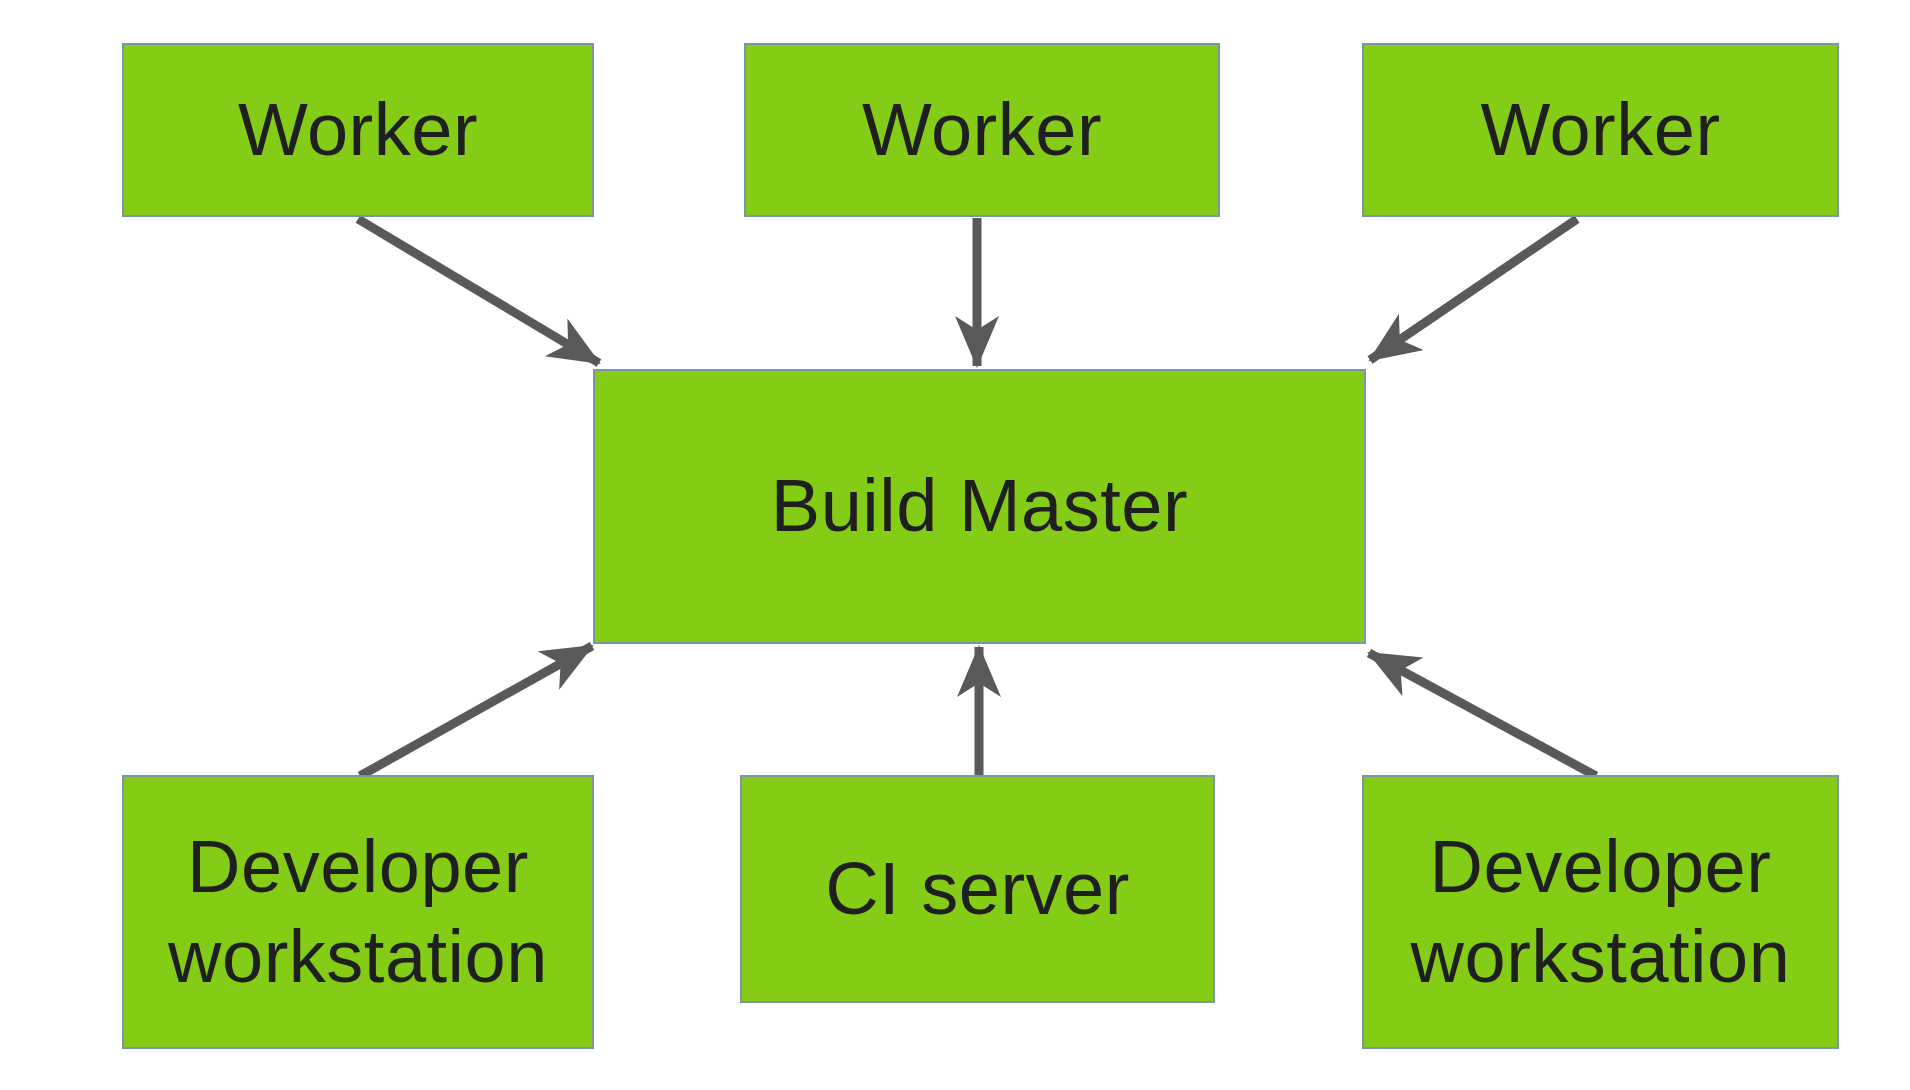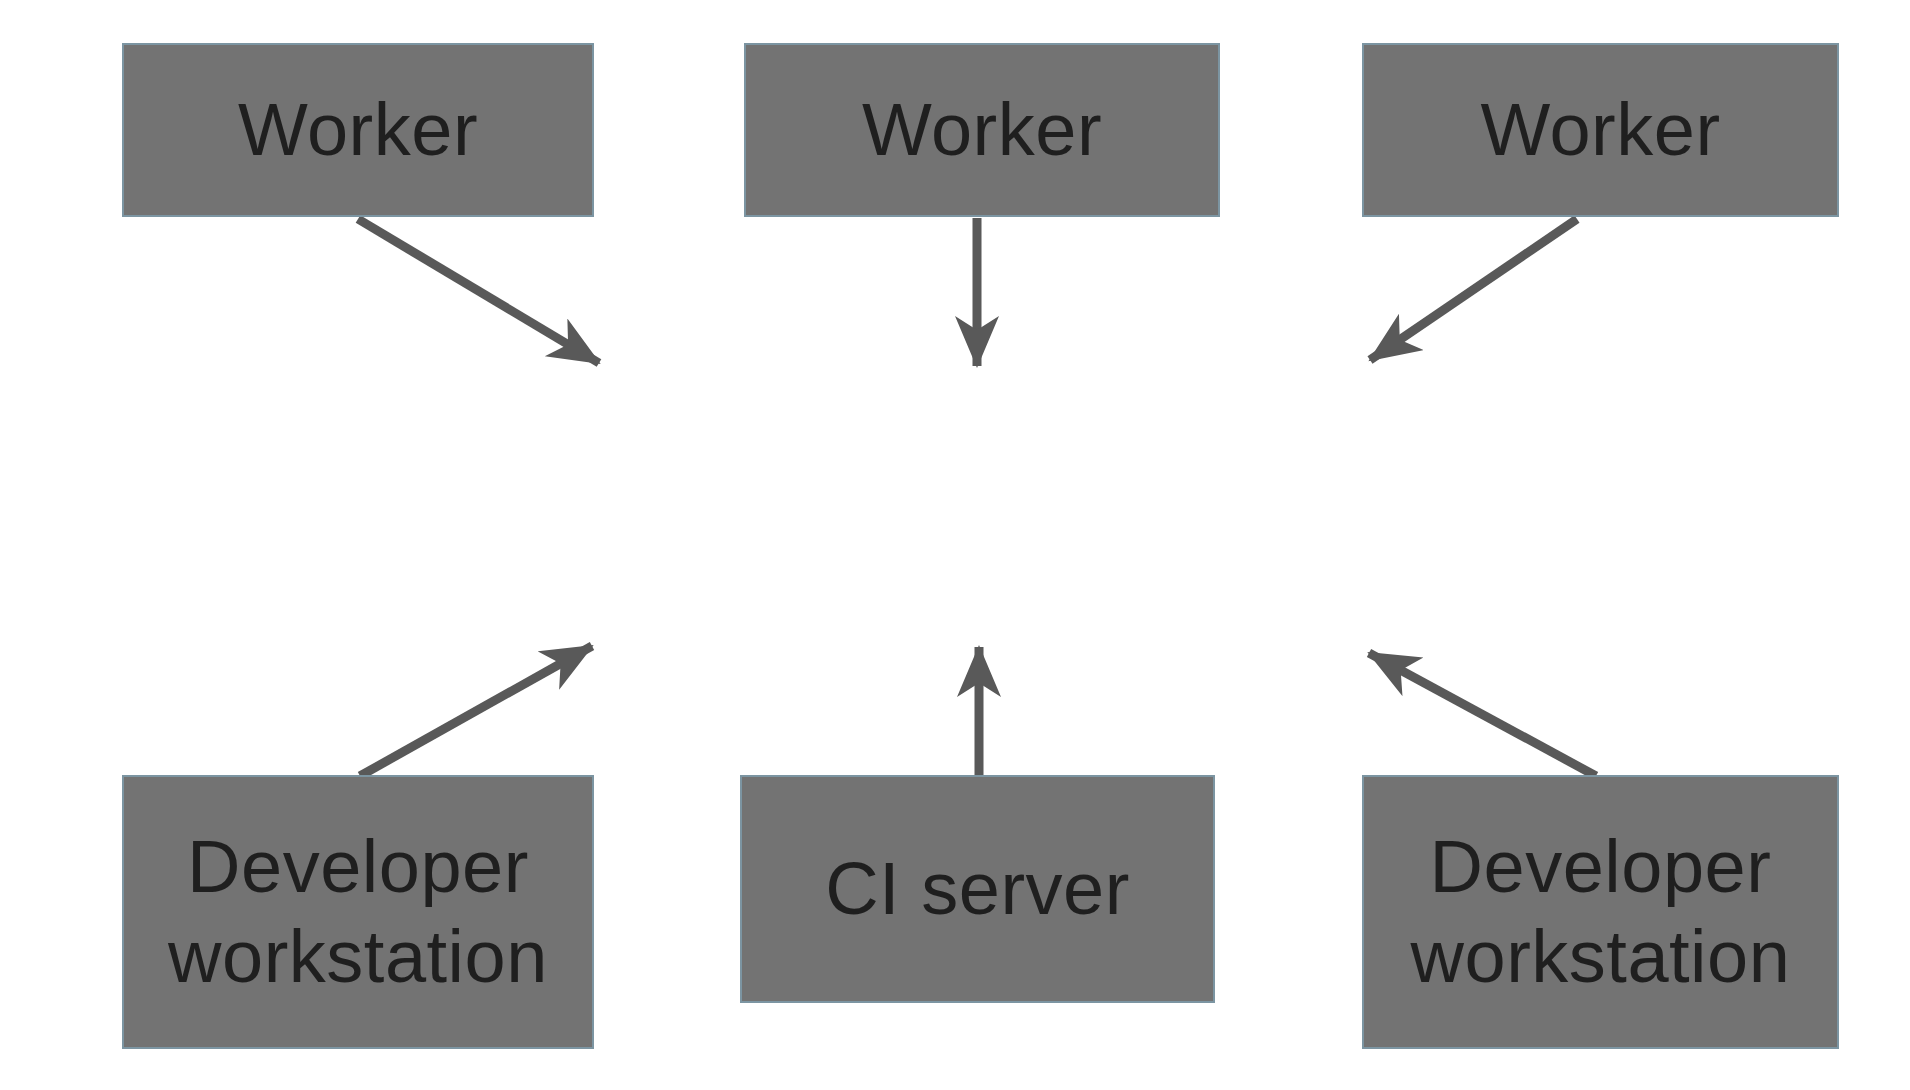--- a/index.html
+++ b/index.html
@@ -18,21 +18,21 @@
   .arrows {
     position: absolute;
     left: 0;
     top: 0;
     width: 1910px;
     height: 1090px;
   }
   .node {
     position: absolute;
     box-sizing: border-box;
-    background: #737373;
+    background: #84cc16;
     border: 2px solid #7c95a2;
     display: flex;
     align-items: center;
     justify-content: center;
     text-align: center;
     color: #1f1f1f;
     font-size: 74px;
     line-height: 1.22;
     letter-spacing: 0.5px;
   }
@@ -83,20 +83,23 @@
   </div>
 
   <div class="node worker-2">
     <span>Worker</span>
   </div>
 
   <div class="node worker-3">
     <span>Worker</span>
   </div>
 
+  <div class="node build-master">
+    <span>Build Master</span>
+  </div>
 
   <div class="node dev-1">
     <span>Developer workstation</span>
   </div>
 
   <div class="node ci">
     <span>CI server</span>
   </div>
 
   <div class="node dev-2">

